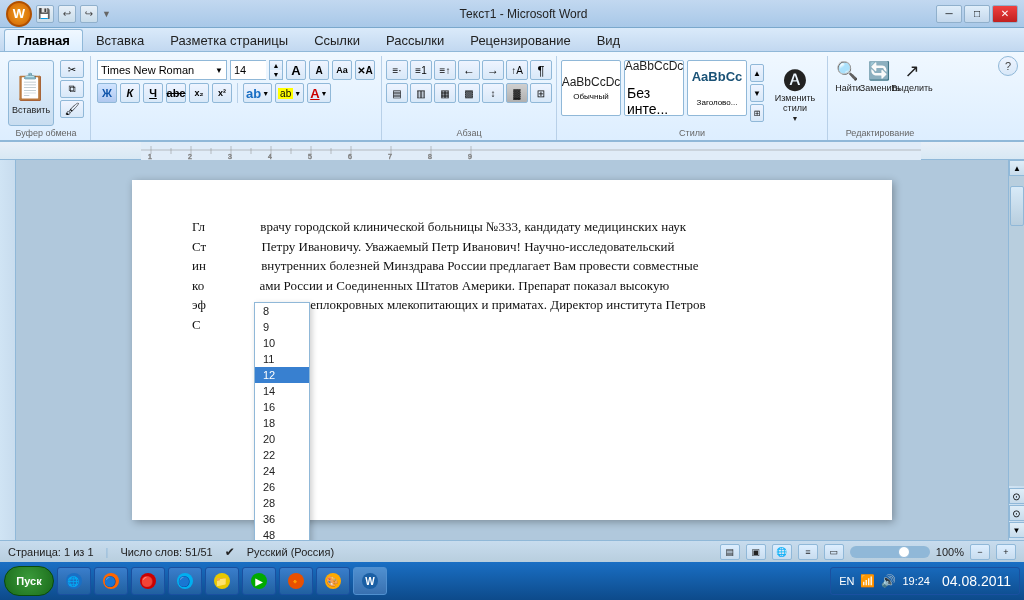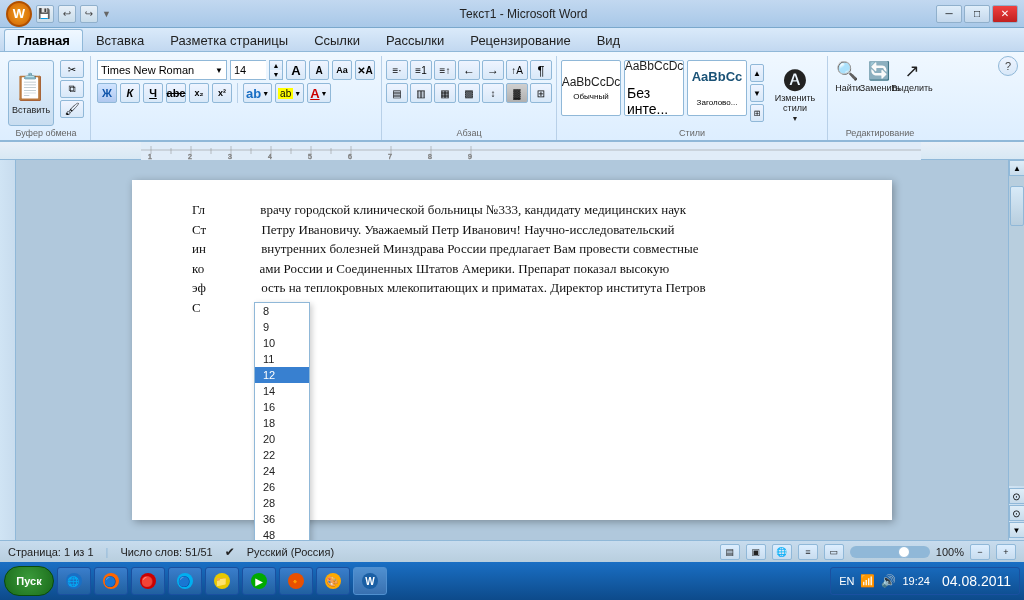--- a/index.html
+++ b/index.html
@@ -197,21 +197,21 @@
     .scrollbar-btn { width: 16px; height: 16px; background: linear-gradient(to bottom, #e0eef8, #c8dcec); border: 1px solid #90b8d8; display: flex; align-items: center; justify-content: center; font-size: 8px; cursor: pointer; }
     .scrollbar-track { flex: 1; background: #b8cede; position: relative; }
     .scrollbar-thumb { width: 14px; height: 40px; background: linear-gradient(to bottom, #d8eaf8, #b8cede); border: 1px solid #90b8d8; border-radius: 2px; position: absolute; top: 10px; left: 1px; cursor: pointer; }
 
     
     .doc-page {
       width: 760px;
       min-height: 340px;
       background: white;
       box-shadow: 2px 2px 8px rgba(0,0,0,0.3);
-      padding: 20px 60px;
+      padding: 37px 60px;
       position: relative;
     }
     .doc-text { font-family: 'Times New Roman', Times, serif; font-size: 13px; line-height: 1.5; color: #111; }
 
     
     .font-dropdown {
       position: absolute;
       top: 142px;
       left: 238px;
       width: 56px;

